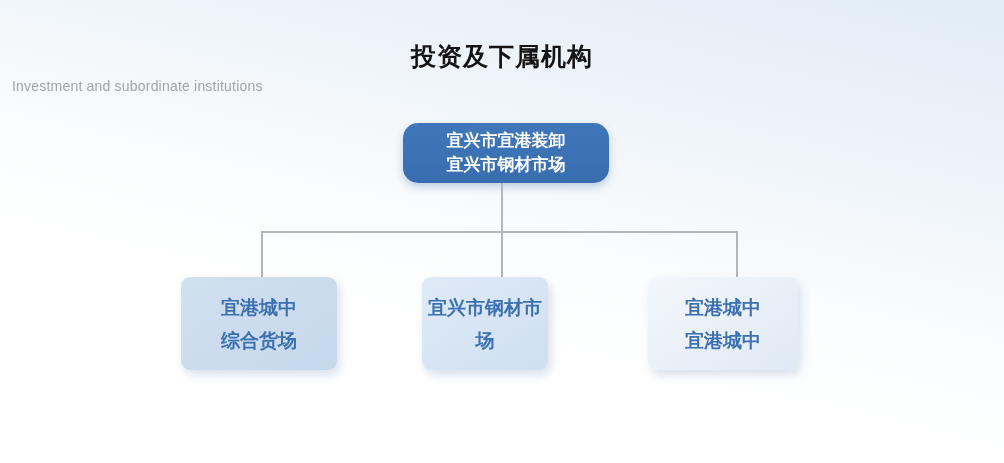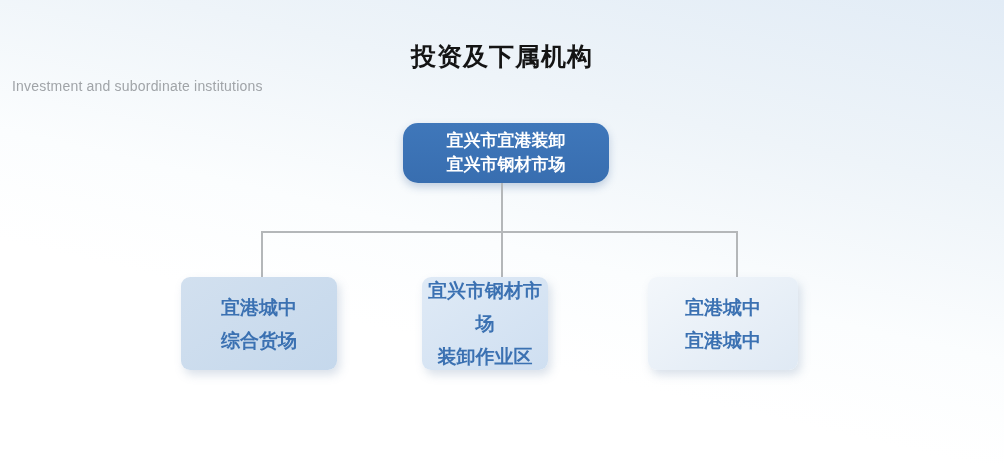--- a/index.html
+++ b/index.html
@@ -108,21 +108,20 @@
   <div class="connector conn-left-v"></div>
   <div class="connector conn-right-v"></div>
 
   <div class="node node-child node-child-1">
     <span>宜港城中</span>
     <span>综合货场</span>
   </div>
 
   <div class="node node-child node-child-2">
     <span>宜兴市钢材市场</span>
-    <span>装卸作业区</span>
   </div>
 
   <div class="node node-child node-child-3">
     <span>宜港城中</span>
     <span>宜港城中</span>
   </div>
 
 </div>
 
 </body></html>

